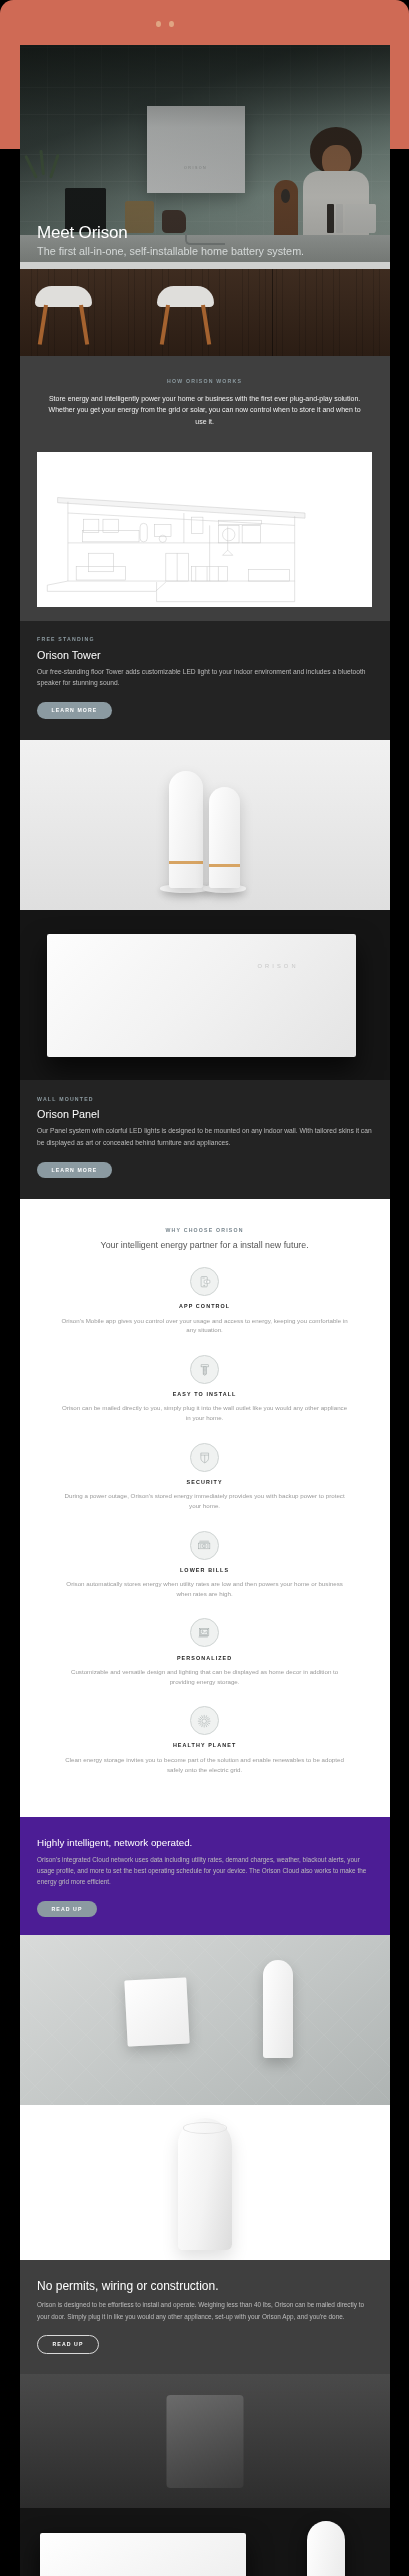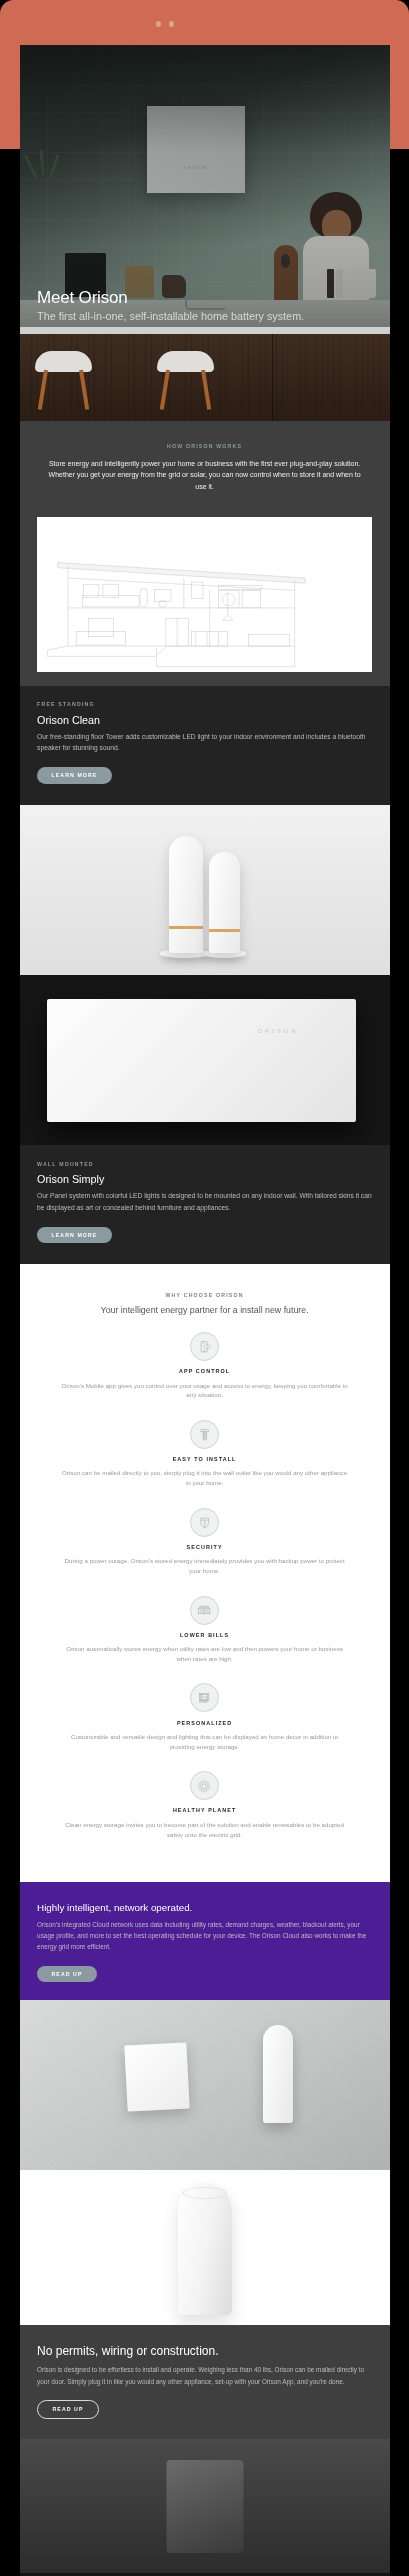--- a/index.html
+++ b/index.html
@@ -28,21 +28,21 @@
   }
 
   
   #page {
     position:absolute; left:19.6px; top:45px; width:370px;
     background:#2f2f2f;
   }
 
   
   .hero {
-    position:relative; height:282px; overflow:hidden;
+    position:relative; height:217px; overflow:hidden;
     background:linear-gradient(160deg,#2c3330 0%,#3c4643 30%,#8fa39b 68%,#b5c3bb 100%);
   }
   .hero .tilewall {
     position:absolute; inset:0;
     background-image:
       repeating-linear-gradient(0deg, rgba(255,255,255,.055) 0 0.5px, transparent 0.5px 13.4px),
       repeating-linear-gradient(90deg, rgba(255,255,255,.04) 0 0.5px, transparent 0.5px 27px);
   }
   .hero .shade {
     position:absolute; inset:0;
@@ -396,21 +396,21 @@
           <path d="M232 252 L232 290 L500 290 L500 250"></path>
         </g>
       </svg>
     </div>
   </div>
 
   <div class="dk" style="height:14.4px"></div>
   <section class="dk2">
     <div class="prodcopy">
       <div class="eyebrow">FREE STANDING</div>
-      <h2>Orison Clean</h2>
+      <h2>Orison Tower</h2>
       <p>Our free-standing floor Tower adds customizable LED light to your indoor environment and includes a bluetooth speaker for stunning sound.</p>
       <button class="btn">LEARN MORE</button>
     </div>
     <div class="prodimg tower">
       <div class="towerfig">
         <div class="base b1"></div>
         <div class="base b2"></div>
         <div class="t big">
             <div class="band"></div>
           </div>
@@ -422,21 +422,21 @@
   </section>
 
   <section class="dk2">
     <div class="prodimg panel">
       <div class="panelfig">
         <span>ORISON</span>
       </div>
     </div>
     <div class="prodcopy">
       <div class="eyebrow">WALL MOUNTED</div>
-      <h2>Orison Simply</h2>
+      <h2>Orison Panel</h2>
       <p>Our Panel system with colorful LED lights is designed to be mounted on any indoor wall. With tailored skins it can be displayed as art or concealed behind furniture and appliances.</p>
       <button class="btn">LEARN MORE</button>
     </div>
   </section>
 
   <section class="why">
     <div class="eyebrow">WHY CHOOSE ORISON</div>
     <h2>Your intelligent energy partner for a install new future.</h2>
 
     <div class="feature">

